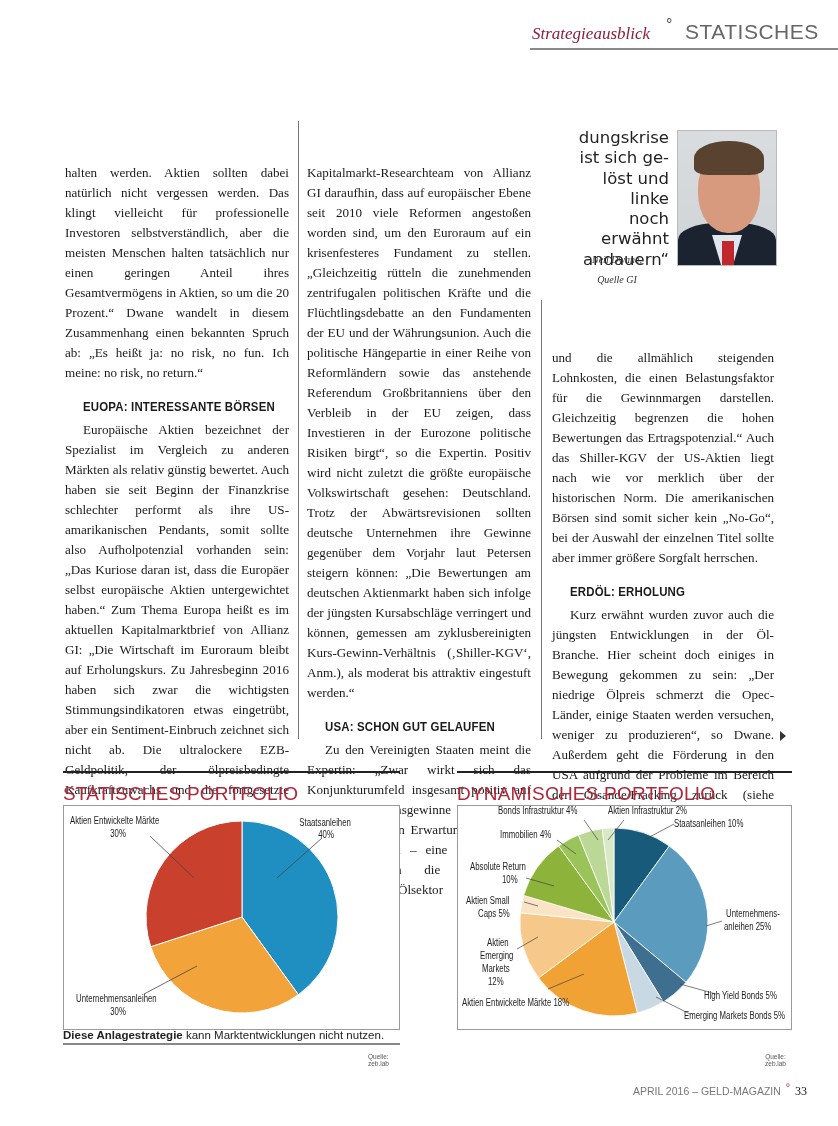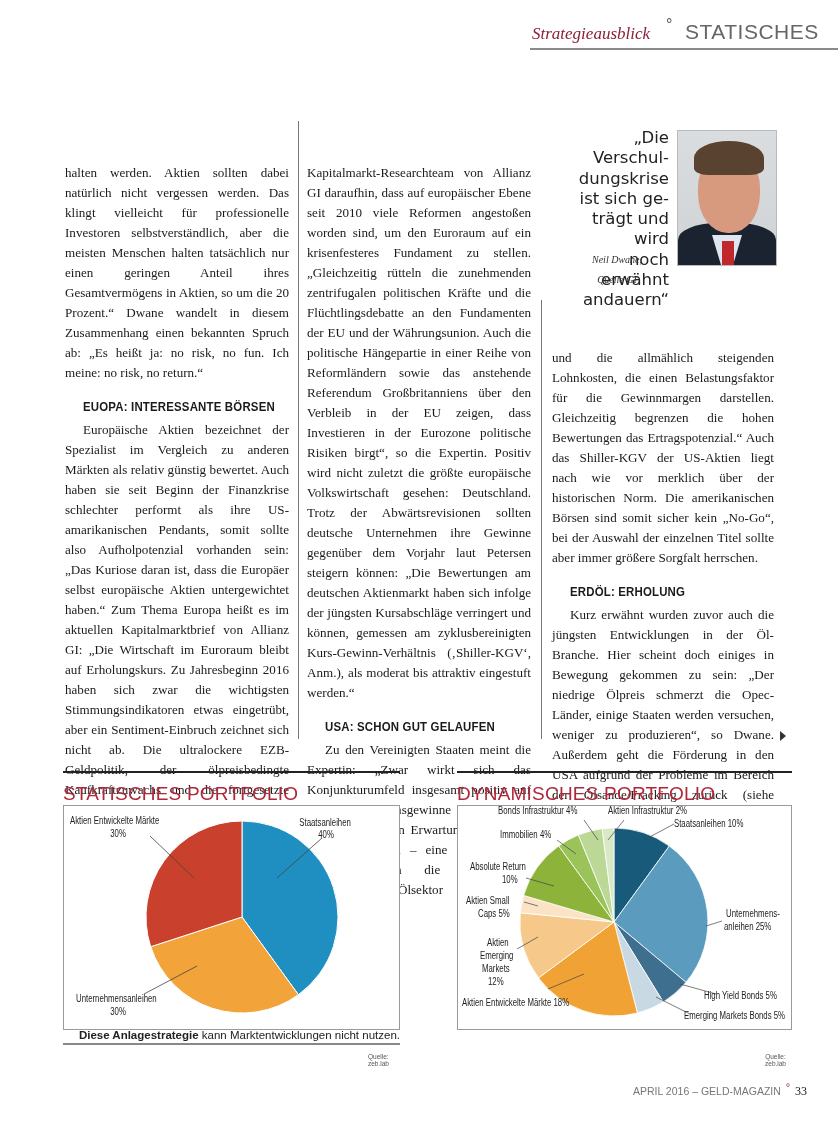--- a/index.html
+++ b/index.html
@@ -54,24 +54,23 @@
 <div class="vrule" style="left:298px; top:121px; height:618px;"></div>
 
 <div class="col col2">
   <p>Kapitalmarkt-Researchteam von Allianz GI daraufhin, dass auf europäischer Ebene seit 2010 viele Reformen angestoßen worden sind, um den Euroraum auf ein krisenfesteres Fundament zu stellen. „Gleichzeitig rütteln die zunehmenden zentrifugalen politischen Kräfte und die Flüchtlingsdebatte an den Fundamenten der EU und der Währungsunion. Auch die politische Hängepartie in einer Reihe von Reformländern sowie das anstehende Referendum Großbritanniens über den Verbleib in der EU zeigen, dass Investieren in der Eurozone politische Risiken birgt“, so die Expertin. Positiv wird nicht zuletzt die größte europäische Volkswirtschaft gesehen: Deutschland. Trotz der Abwärtsrevisionen sollten deutsche Unternehmen ihre Gewinne gegenüber dem Vorjahr laut Petersen steigern können: „Die Bewertungen am deutschen Aktienmarkt haben sich infolge der jüngsten Kursabschläge verringert und können, gemessen am zyklusbereinigten Kurs-Gewinn-Verhältnis (‚Shiller-KGV‘, Anm.), als moderat bis attraktiv eingestuft werden.“</p>
   <p class="subhead">USA: SCHON GUT GELAUFEN</p>
   <p class="indent">Zu den Vereinigten Staaten meint die Expertin: „Zwar wirkt sich das Konjunkturumfeld insgesamt positiv auf die Unternehmensgewinne aus, dennoch werden die hohen Erwartungen für 2016 zurückgenommen – eine Rolle spielen unter anderem die Dollarstärke, Anpassungen im Ölsektor</p>
 </div>
 <div class="vrule" style="left:541px; top:300px; height:439px;"></div>
 
 <div class="quote">
-  <div>„Die Verschul-</div>
   <div>dungskrise</div>
   <div>ist sich ge-</div>
-  <div>trägt und wird</div>
+  <div>löst und linke</div>
   <div>noch erwähnt</div>
   <div>andauern“</div>
 </div>
 <div class="quote-author">
   <div>Neil Dwane,</div>
   <div>Quelle GI</div>
 </div>
 <div class="photo">
   <div class="suit"></div>
   <div class="shirt"></div>
@@ -100,21 +99,21 @@
       <line x1="130" y1="72" x2="86" y2="30" stroke="#444" stroke-width="0.8"></line>
       <line x1="133" y1="160" x2="80" y2="188" stroke="#444" stroke-width="0.8"></line>
     </svg>
     <div class="plabel" style="left:228px; top:10px;">Staatsanleihen</div>
     <div class="plabel" style="left:252px; top:22px;">40%</div>
     <div class="plabel" style="left:6px; top:8px; transform-origin:left;">Aktien Entwickelte Märkte</div>
     <div class="plabel" style="left:44px; top:21px;">30%</div>
     <div class="plabel" style="left:12px; top:186px; transform-origin:left;">Unternehmensanleihen</div>
     <div class="plabel" style="left:44px; top:199px;">30%</div>
   </div>
-  <div class="caption" style="top:258px; width:337px;text-align:right;"><b>Diese Anlagestrategie</b><span> kann Marktentwicklungen nicht nutzen.</span></div>
+  <div class="caption" style="top:258px; width:337px;"><b>Diese Anlagestrategie</b><span> kann Marktentwicklungen nicht nutzen.</span></div>
   <div class="source" style="left:305px; top:282px;">Quelle: zeb.lab</div>
 </div>
 
 <div class="chart-box" style="left:457px; top:771px; width:335px; height:300px;text-align:center;">
   <div class="topline" style="width:335px;"></div>
   <div class="ctitle">DYNAMISCHES PORTFOLIO</div>
   <div class="frame" style="width:333px; height:223px;">
     <svg width="333" height="223" viewBox="0 0 333 223">
 
       <path d="M156,116 L156,22 A94,94 0 0 1 211.3,40 Z" fill="#175a7a" stroke="#fff" stroke-width="0.8"></path>

